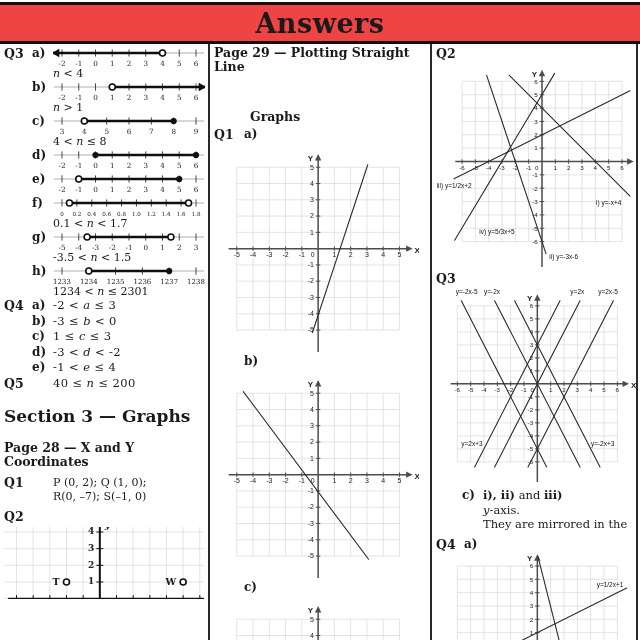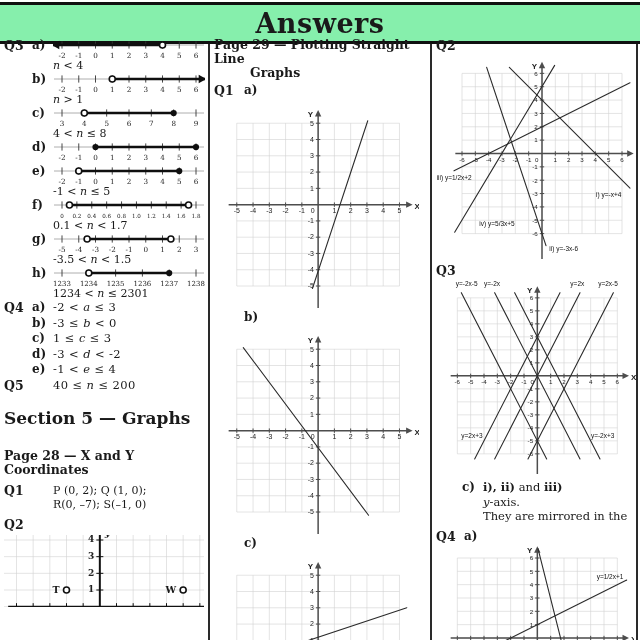--- a/index.html
+++ b/index.html
@@ -1,40 +1,40 @@
 <!DOCTYPE html>
 <html><head>
 <meta charset="utf-8">
 <style>
   html,body{margin:0;padding:0;background:#fff;}
   body{width:640px;height:640px;overflow:hidden;position:relative;
        font-family:"DejaVu Serif",serif;color:#1a1a1a;}
-  .titlebar{position:absolute;left:0;top:2px;right:0;height:36px;background:#86efac;
+  .titlebar{position:absolute;left:0;top:2px;right:0;height:36px;background:#ef4444;
             border-top:3px solid #101010;border-bottom:3px solid #101010;
             display:flex;align-items:center;justify-content:center;}
   .titlebar span{font-weight:bold;font-size:27px;letter-spacing:.5px;}
   .divider{position:absolute;top:44px;bottom:0;width:2px;background:#2a2a2a;}
   #div1{left:208px}#div2{left:430px}#div3{left:636px}
-  .col{position:absolute;top:38px;}
+  .col{position:absolute;top:46px;}
   #col-left{left:4px;width:202px;}
   #col-mid{left:214px;width:212px;}
   #col-right{left:436px;width:198px;}
   .qn{display:inline-block;width:28px;font-weight:bold;font-size:12.5px;flex:none;}
   .lt{display:inline-block;width:21px;font-weight:bold;font-size:12px;flex:none;}
   .nl-row{display:flex;align-items:flex-start;}
   .nlb{width:152px;}
   .ans{font-size:11px;text-align:left;margin-top:-2px;line-height:12px;}
   .ineq i,.ans i{font-style:italic;}
   .q4-row{display:flex;font-size:11.5px;line-height:15.5px;}
   .q4-row .ineq{letter-spacing:.4px;}
   .sec-h{font-size:17px;font-weight:bold;margin-top:15px;}
-  .pg-h{font-size:12.5px;font-weight:bold;margin-top:21px;line-height:14px;}
+  .pg-h{font-size:12.5px;font-weight:bold;margin-top:15px;line-height:14px;}
   .q1-row{display:flex;margin-top:7px;font-size:11px;line-height:13.5px;}
   .qlabel{font-weight:bold;font-size:12.5px;}
-  .mid-h2{margin-left:36px;}
+  .mid-h2{margin-left:36px;margin-top:36px;}
   .mid-q1{display:flex;margin-top:3px;}
   .sub-lt{margin-left:30px;font-weight:bold;font-size:12px;margin-top:2px;}
   .gwrap{overflow:hidden;}
   .h72{height:72px}.h100{height:100px}.h120{height:120px}
   .c-note{display:flex;margin-top:6px;font-size:11.5px;line-height:14.5px;}
   .c-note .lt{margin-left:26px;}
   .c-note b{font-weight:bold;}
   .q4r-row{display:flex;margin-top:5px;}
   svg{display:block;}
 </style>
@@ -190,21 +190,20 @@
             <line x1="109.5" y1="3.4" x2="109.5" y2="10.6" stroke="#333" stroke-width="0.9"></line>
             <text x="109.5" y="19.5" font-family="DejaVu Serif, serif" font-size="7.2" fill="#222" text-anchor="middle">4</text>
             <line x1="126.25" y1="3.4" x2="126.25" y2="10.6" stroke="#333" stroke-width="0.9"></line>
             <text x="126.25" y="19.5" font-family="DejaVu Serif, serif" font-size="7.2" fill="#222" text-anchor="middle">5</text>
             <line x1="143" y1="3.4" x2="143" y2="10.6" stroke="#333" stroke-width="0.9"></line>
             <text x="143" y="19.5" font-family="DejaVu Serif, serif" font-size="7.2" fill="#222" text-anchor="middle">6</text>
             <line x1="25.75" y1="7" x2="126.25" y2="7" stroke="#0f0f0f" stroke-width="2.4"></line>
             <circle cx="25.75" cy="7" r="3" fill="#fff" stroke="#0f0f0f" stroke-width="1.6"></circle>
             <circle cx="126.25" cy="7" r="3.1" fill="#0f0f0f"></circle>
           </svg>
-          <div class="ans"><span>-1 &lt; </span><i>n</i><span> ≤ 5</span></div>
         </div>
       </div>
       <div class="nl-row">
         <span class="qn"></span>
         <span class="lt">f)</span>
         <div class="nlb">
           <svg width="152" height="24">
             <line x1="1" y1="7" x2="151" y2="7" stroke="#9a9a9a" stroke-width="0.8"></line>
             <line x1="9" y1="3.4" x2="9" y2="10.6" stroke="#333" stroke-width="0.9"></line>
             <text x="9" y="19.5" font-family="DejaVu Serif, serif" font-size="5.6" fill="#222" text-anchor="middle">0</text>
@@ -315,21 +314,21 @@
         <span class="qn"></span>
         <span class="lt">e)</span>
         <span class="ineq"><span>-1 &lt; </span><i>e</i><span> ≤ 4</span></span>
       </div>
     </div>
   <div class="q4-row">
     <span class="qn">Q5</span>
     <span class="lt"></span>
     <span class="ineq"><span>40 ≤ </span><i>n</i><span> ≤ 200</span></span>
   </div>
-  <div class="sec-h">Section 5 — Graphs</div>
+  <div class="sec-h">Section 3 — Graphs</div>
   <div class="pg-h">Page 28 — X and Y Coordinates</div>
   <div class="q1-row">
     <span class="qn">Q1</span>
     <span class="lt"></span>
     <span>
       <div>P (0, 2); Q (1, 0);</div>
       <div>R(0, –7); S(–1, 0)</div>
     </span>
   </div>
   <div class="qlabel" style="margin-top:6px">Q2</div>

